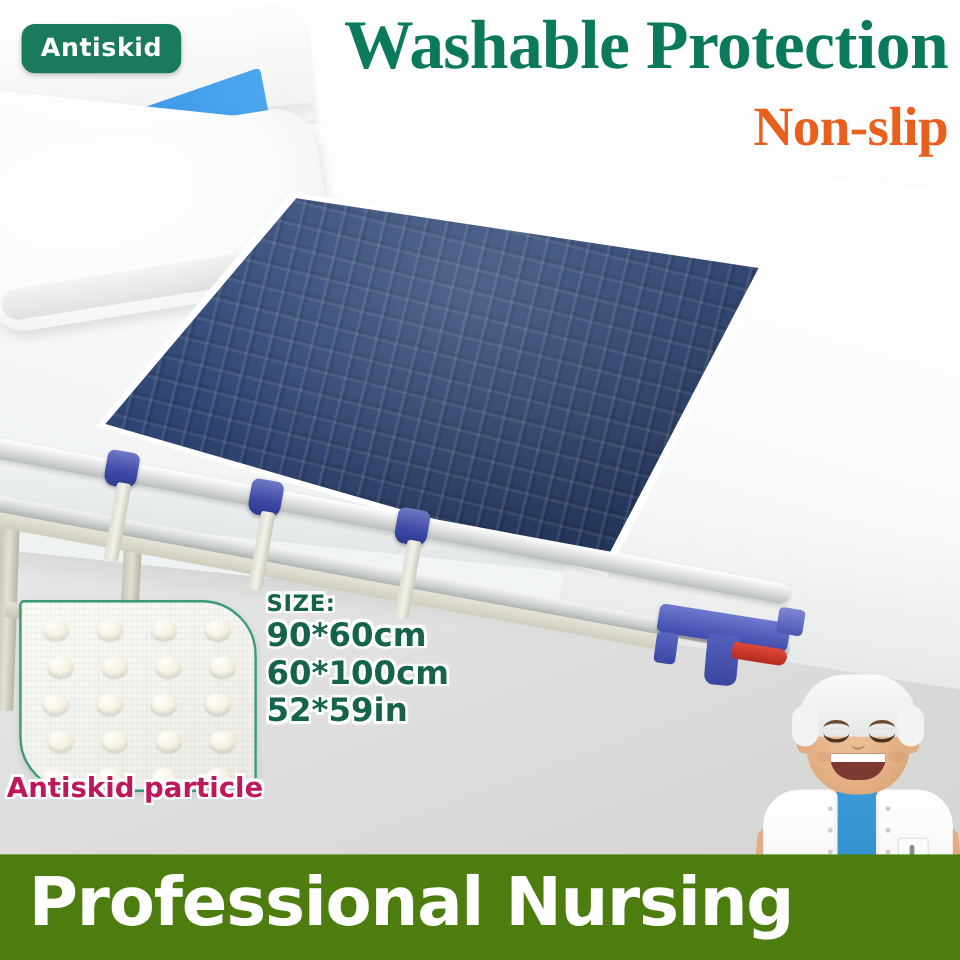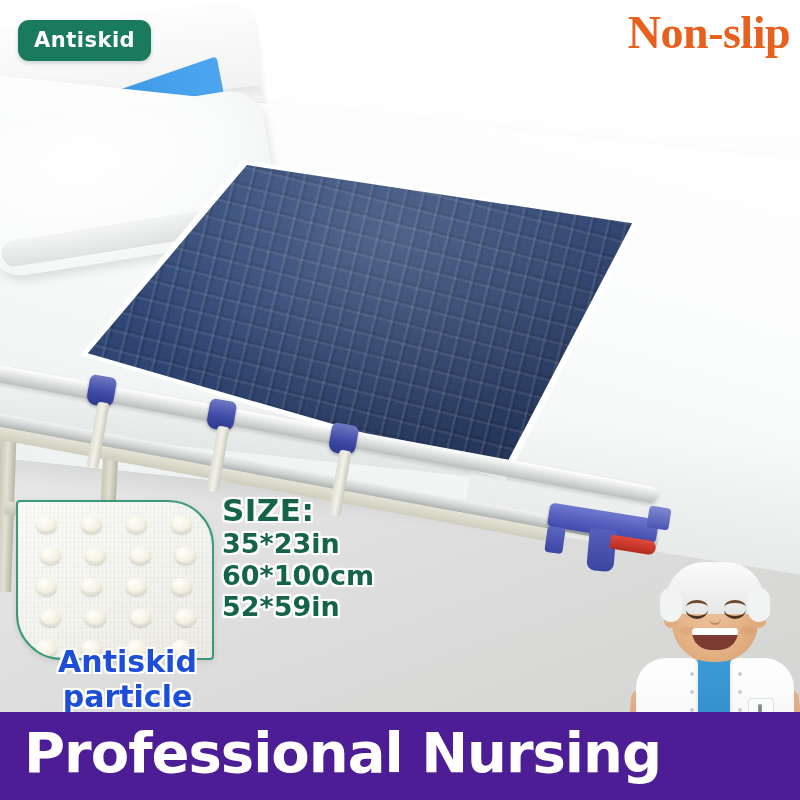--- a/index.html
+++ b/index.html
@@ -207,34 +207,34 @@
     position:absolute; right:10px; top:10px; width:600px;
     text-align:right;
     font-family:"Liberation Serif", serif;
     font-weight:700; line-height:.98;
   }
   .hl1, .hl2 {
     display:block; color:#0b7a5c; font-size:58px; letter-spacing:-.5px;
   }
   .hl2 { margin-top:2px; }
   .hl3 {
-    display:block; color:#e8601d; font-size:46px; margin-top:0; letter-spacing:-.5px;
+    display:block; color:#e8601d; font-size:46px; margin-top:16px; letter-spacing:-.5px;
   }
 
   
   .size-block {
     position:absolute; left:222px; top:492px;
     font-family:"DejaVu Sans", sans-serif;
     font-weight:700; color:#14634a; font-size:27px; line-height:1.17;
     text-shadow:
       -2px -2px 0 #fff, 2px -2px 0 #fff, -2px 2px 0 #fff, 2px 2px 0 #fff,
       -2px 0 0 #fff, 2px 0 0 #fff, 0 -2px 0 #fff, 0 2px 0 #fff,
       0 0 5px rgba(255,255,255,.95);
   }
-  .size-title { font-size:31px; letter-spacing:.5px; }
+  .size-title { font-size:19px; letter-spacing:.5px; }
   .size-row { display:flex; }
   .size-cm { width:148px; }
   .size-in { width:120px; }
 
   
   .inset {
     position:absolute; left:16px; top:500px; width:198px; height:160px;
     border:2px solid #3a9a7a;
     border-radius:4px 46px 4px 46px;
     background:
@@ -245,32 +245,32 @@
     overflow:hidden;
     box-shadow:0 2px 6px rgba(0,0,0,.10);
   }
   .dots { position:absolute; inset:0; }
   .dot {
     position:absolute; width:21px; height:17px; border-radius:50%;
     background:radial-gradient(ellipse at 35% 28%,#fffefa 0%,#f6f2e4 52%,#e6e0cc 100%);
     box-shadow:0 2px 2px rgba(0,0,0,.13), inset 0 -2px 2px rgba(0,0,0,.05);
   }
   .inset-label {
-    position:absolute; left:20px; top:644px; width:215px; text-align:center;
+    position:absolute; left:5px; top:644px; width:215px; text-align:center;
     font-family:"DejaVu Sans", sans-serif; font-weight:700;
-    color:#1d4ed8; font-size:30px;
+    color:#be185d; font-size:23px;
     text-shadow:
       -2px -2px 0 #fff, 2px -2px 0 #fff, -2px 2px 0 #fff, 2px 2px 0 #fff,
       -2px 0 0 #fff, 2px 0 0 #fff, 0 -2px 0 #fff, 0 2px 0 #fff;
   }
 
   
   .banner {
     position:absolute; left:0; bottom:0; width:800px; height:88px;
-    background:#4c1d95;
+    background:#4d7c0f;
   }
   .banner-text {
     position:absolute; left:24px; top:8px;
     color:#ffffff; font-size:56px; font-weight:700;
     font-family:"DejaVu Sans", sans-serif; letter-spacing:-1px;
     white-space:nowrap;
   }
 
   
   .man { position:absolute; left:630px; top:548px; width:170px; height:252px; }
@@ -442,27 +442,28 @@
     <div class="m-mouth">
       <div class="m-teeth"></div>
     </div>
   </div>
 
 </div>
 
 <div class="logo">Antiskid</div>
 
 <div class="headline">
+  <span class="hl1">Washable Protection</span>
   <span class="hl3">Non-slip</span>
 </div>
 
 <div class="size-block">
   <div class="size-title">SIZE:</div>
   <div class="size-row">
-    <span class="size-in">35*23in</span>
+    <span class="size-cm">90*60cm</span>
   </div>
   <div class="size-row">
     <span class="size-cm">60*100cm</span>
   </div>
   <div class="size-row">
     <span class="size-in">52*59in</span>
   </div>
 </div>
 
 <div class="inset">

